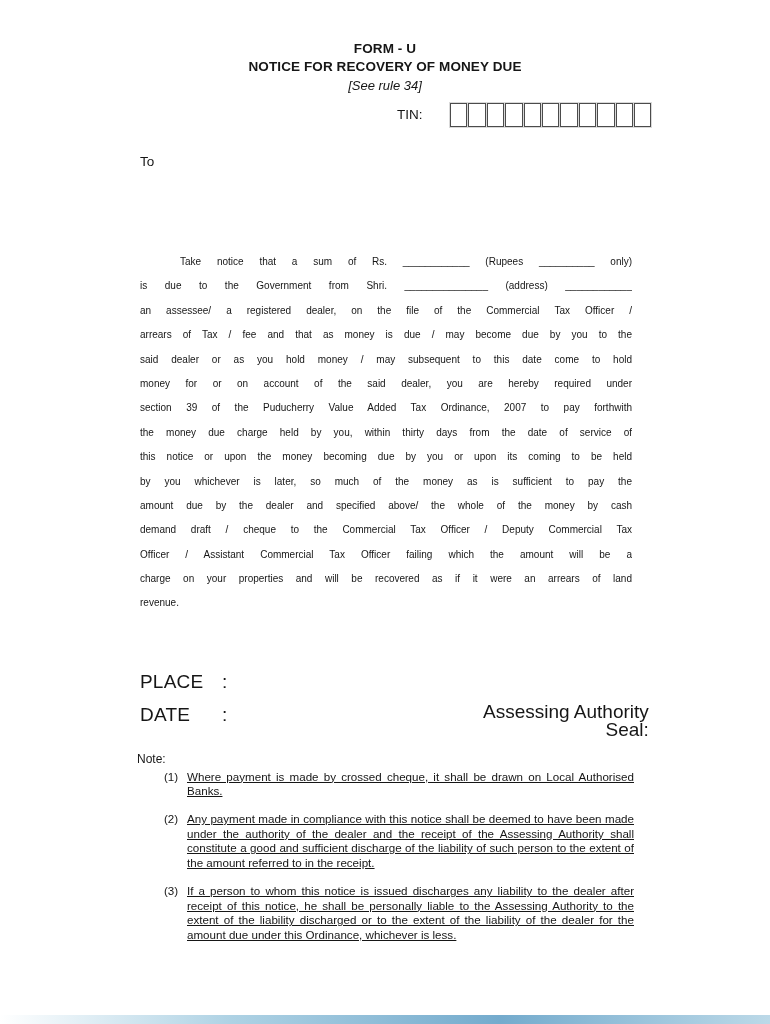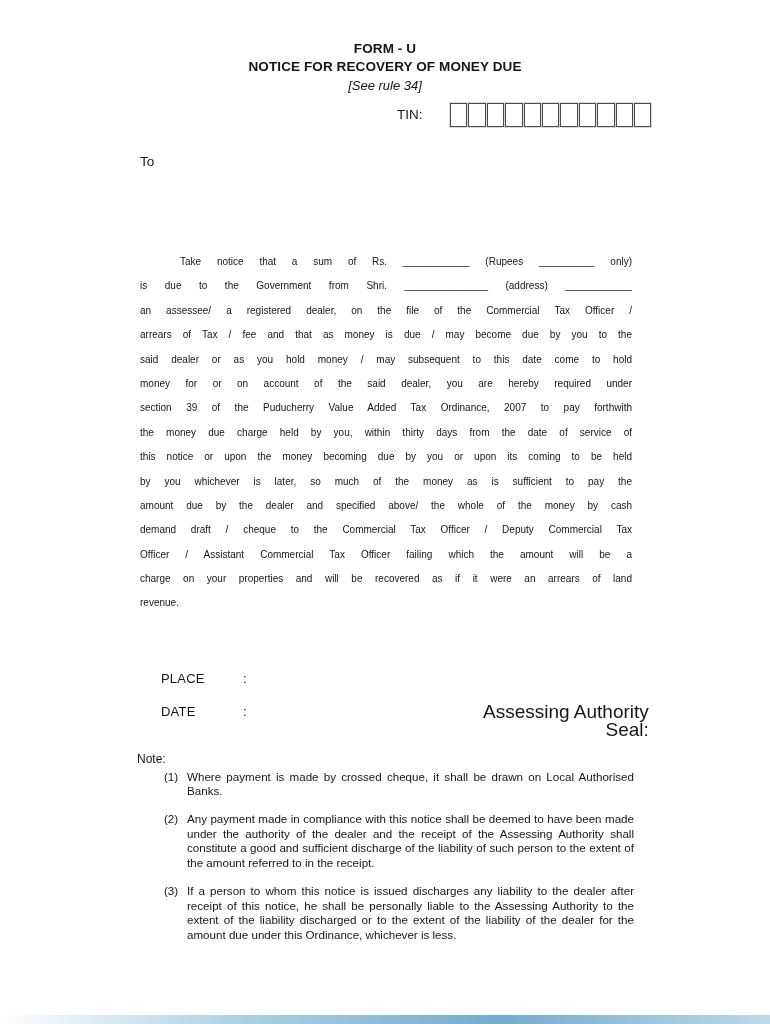--- a/index.html
+++ b/index.html
@@ -20,33 +20,33 @@
   .to-label{top:154px;left:140px;font-size:13.5px;}
   
   .notice-body{top:250px;left:140px;width:492px;font-size:10px;}
   .notice-body .bline{
     height:24.4px;line-height:24.4px;overflow:hidden;
     text-align:justify;text-align-last:justify;white-space:normal;
   }
   .notice-body .bline.indent{text-indent:40px;}
   .notice-body .bline.last{text-align-last:left;}
   
-  .pd-label{font-size:13px;letter-spacing:.2px;margin-left:21px;}
+  .pd-label{font-size:19px;letter-spacing:.2px;}
   .place-row{top:671px;}
   .date-row{top:704px;}
   .pd-name{position:absolute;left:140px;top:0;}
   .pd-colon{position:absolute;left:222px;top:0;}
   .pd-row{left:0;width:770px;height:18px;}
   .authority-block{top:703px;left:483px;font-size:19px;line-height:17.5px;text-align:right;}
   
   .notes{top:752px;left:137px;width:497px;font-size:11.6px;line-height:14.6px;}
   .notes .note-heading{font-size:12px;margin-bottom:3px;}
   .note-item{display:flex;margin-left:27px;margin-bottom:13.5px;}
   .note-num{width:23px;flex:none;}
-  .note-text{flex:1;text-align:justify;}
+  .note-text{flex:1;text-align:justify;text-decoration:underline;}
   
   .footer-bar{left:0;bottom:0;width:770px;height:9px;}
 </style>
 </head>
 <body style="color: rgb(22, 22, 22);">
 
 <div class="abs form-header">
   <div class="t1">FORM - U</div>
   <div class="t2">NOTICE FOR RECOVERY OF MONEY DUE</div>
   <div class="t3">[See rule 34]</div>

